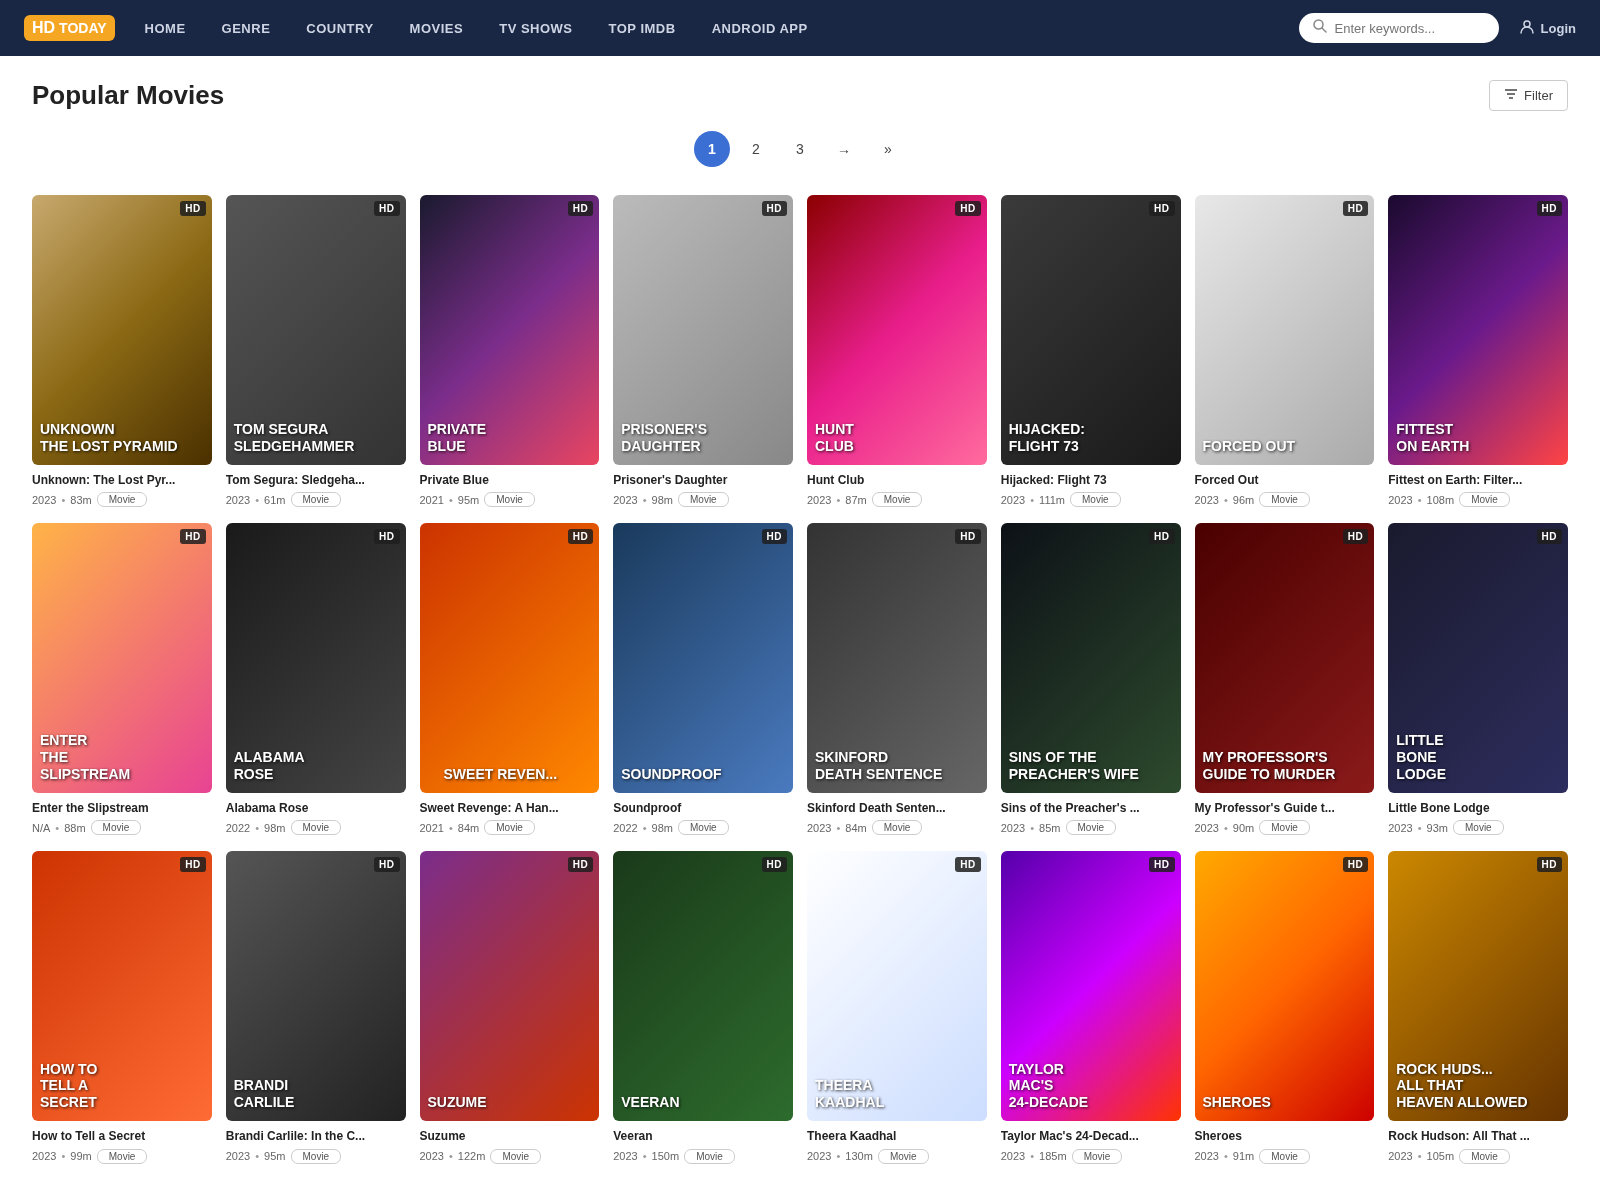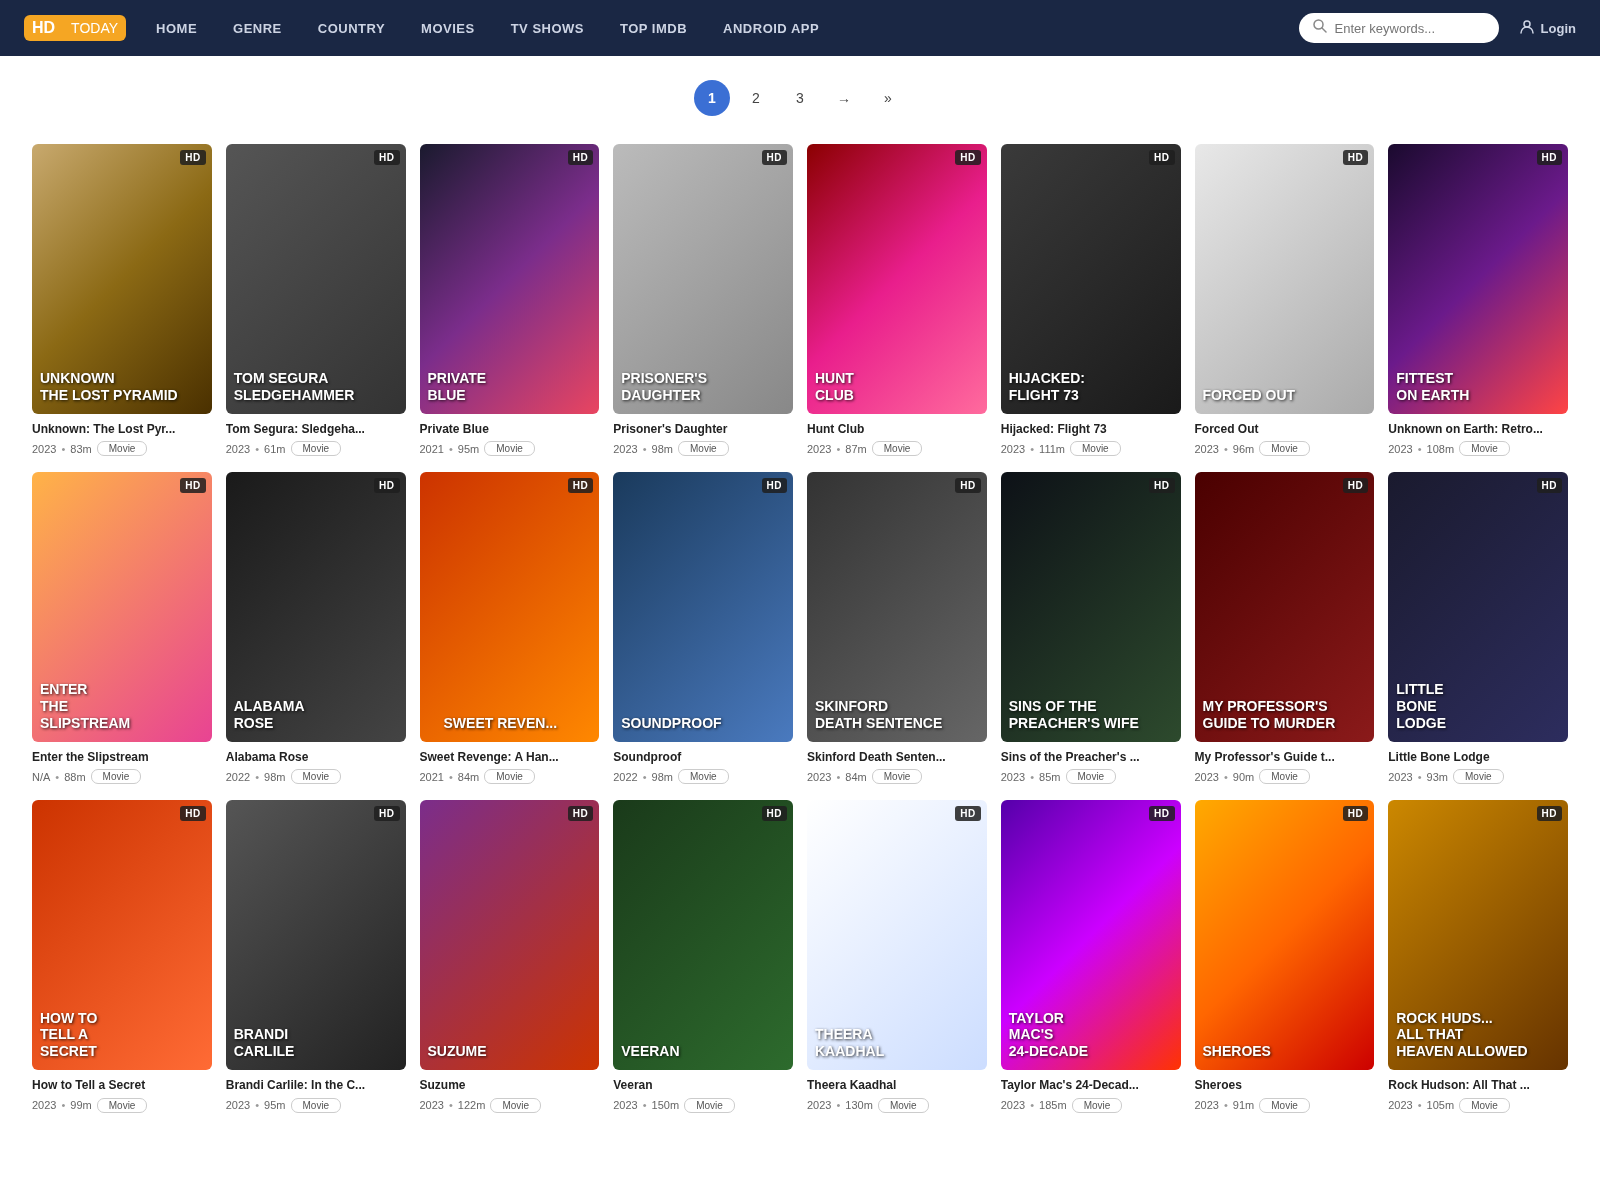--- a/index.html
+++ b/index.html
@@ -24,22 +24,21 @@
       gap: 4px;
     }
     .logo-hd {
       color: white;
       font-weight: 900;
       font-size: 16px;
     }
     .logo-today {
       color: white;
       font-size: 14px;
-      font-weight: normal;
-      margin-left: 12px;
+      font-weight: bold;
     }
     .nav-links {
       display: flex;
       align-items: center;
       gap: 0;
       flex: 1;
     }
     .nav-link {
       color: #cdd4e4;
       text-decoration: none;
@@ -265,20 +264,33 @@
       <svg width="16" height="16" viewBox="0 0 16 16" fill="none">
           <circle cx="8" cy="5" r="3" stroke="#cdd4e4" stroke-width="1.5"></circle>
           <path d="M2 14c0-3.314 2.686-6 6-6s6 2.686 6 6" stroke="#cdd4e4" stroke-width="1.5" stroke-linecap="round"></path>
         </svg>
     </span>
     <span>Login</span>
   </div>
 </nav>
 
 <div class="main-content">
+  <div class="page-header">
+    <h1 class="page-title">Popular Movies</h1>
+    <button class="filter-btn">
+      <span>
+        <svg width="14" height="14" viewBox="0 0 14 14" fill="none">
+            <line x1="1" y1="3" x2="13" y2="3" stroke="#444" stroke-width="1.5"></line>
+            <line x1="3" y1="7" x2="11" y2="7" stroke="#444" stroke-width="1.5"></line>
+            <line x1="5" y1="11" x2="9" y2="11" stroke="#444" stroke-width="1.5"></line>
+          </svg>
+      </span>
+      <span>Filter</span>
+    </button>
+  </div>
 
   <div class="pagination">
 
   <button class="page-btn active">1</button>
       <button class="page-btn">2</button>
       <button class="page-btn">3</button>
       <button class="page-btn">→</button>
       <button class="page-btn">»</button>
     </div>
 
@@ -380,21 +392,21 @@
           <span>96m</span>
           <span class="movie-type-badge">Movie</span>
         </div>
       </div>
       <div class="movie-card">
         <div class="movie-poster poster-8">
           <div class="poster-text medium" style="white-space: pre-line;">FITTEST
 ON EARTH</div>
           <div class="hd-badge">HD</div>
         </div>
-        <div class="movie-title">Unknown on Earth: Retro...</div>
+        <div class="movie-title">Fittest on Earth: Filter...</div>
         <div class="movie-meta">
           <span>2023</span>
           <span class="dot">•</span>
           <span>108m</span>
           <span class="movie-type-badge">Movie</span>
         </div>
       </div>
       <div class="movie-card">
         <div class="movie-poster poster-9">
           <div class="poster-text medium" style="white-space: pre-line;">ENTER

